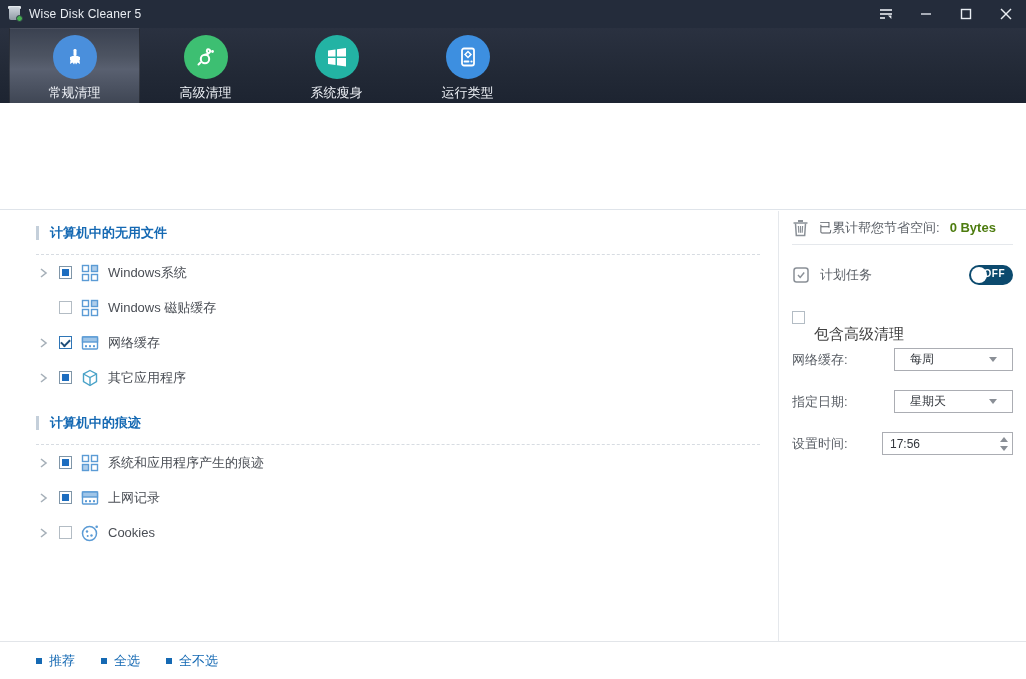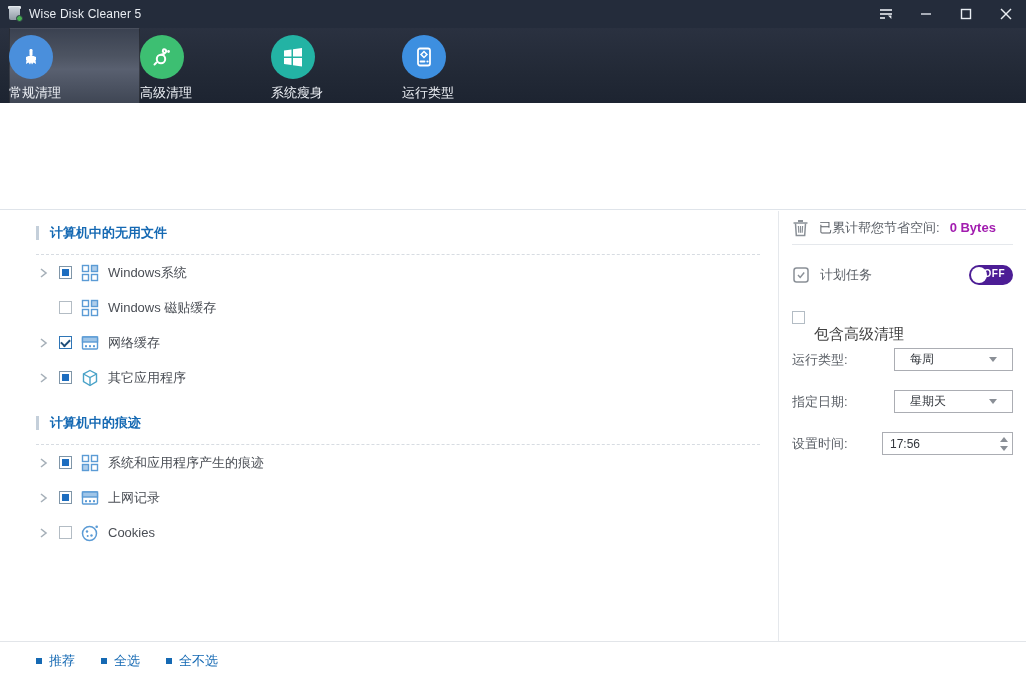--- a/index.html
+++ b/index.html
@@ -16,21 +16,21 @@
   .app-icon .dot { position:absolute; right:0; bottom:0; width:7px; height:7px; border-radius:50%;
     background:#46b050; border:1px solid #2e3a48; }
   .title-text { font-size:12px; letter-spacing:.2px; }
   .win-controls { margin-left:auto; display:flex; align-items:center; height:100%; }
   .win-btn { width:40px; height:28px; display:flex; align-items:center; justify-content:center; cursor:pointer; }
   .win-btn svg { display:block; }
 
   
   .tabbar { position:absolute; top:28px; left:0; width:1026px; height:75px;
     background:linear-gradient(180deg,#2a3140 0%,#222936 60%,#1d2431 100%); display:flex; padding-left:9px; }
-  .tab { width:131px; height:75px; display:flex; flex-direction:column; align-items:flex-start;
+  .tab { width:131px; height:75px; display:flex; flex-direction:column; align-items:center;
     justify-content:flex-start; padding-top:7px; cursor:pointer; }
   .tab.active { background:linear-gradient(180deg,#3a4150 0%,#4d5462 38%,#596070 55%,#3f4654 100%);
     box-shadow:inset 1px 0 0 rgba(0,0,0,.35), inset -1px 0 0 rgba(0,0,0,.35), inset 0 1px 0 rgba(255,255,255,.08); }
   .tab-circle { width:44px; height:44px; border-radius:50%; display:flex; align-items:center; justify-content:center; }
   .tab-circle.blue  { background:#4a8fdc; }
   .tab-circle.green { background:#3dbf72; }
   .tab-circle.teal  { background:#23b3a4; }
   .tab-circle.blue2 { background:#3d8fe0; }
   .tab-label { margin-top:5px; font-size:13px; color:#eef1f6; }
 
@@ -64,24 +64,24 @@
   .cb.checked { border-color:#2e75b6; }
   .cb.checked::after { content:""; width:7px; height:4px; border-left:2px solid #1f4e79;
     border-bottom:2px solid #1f4e79; transform:translateY(-1px) rotate(-45deg); }
   .row-ico { width:18px; height:18px; flex:0 0 18px; display:flex; align-items:center; justify-content:center; }
   .row-label { font-size:13px; color:#4a4e55; }
 
   
   .sidebar { position:absolute; left:779px; top:0; width:247px; height:430px; padding:0 13px 0 13px; }
   .saved-row { display:flex; align-items:center; gap:10px; height:34px; border-bottom:1px solid #e5e8ec; }
   .saved-label { font-size:13px; color:#5a5f66; }
-  .saved-value { font-size:13px; font-weight:bold; color:#a21caf; }
+  .saved-value { font-size:13px; font-weight:bold; color:#4d7c0f; }
   .sched-row { display:flex; align-items:center; gap:10px; margin-top:16px; height:28px; }
   .sched-label { font-size:13px; color:#5a5f66; }
-  .toggle { margin-left:auto; width:44px; height:20px; border-radius:10px; background:#4c1d95;
+  .toggle { margin-left:auto; width:44px; height:20px; border-radius:10px; background:#0c4a6e;
     position:relative; cursor:pointer; }
   .toggle .knob { position:absolute; left:2px; top:2px; width:16px; height:16px; border-radius:50%; background:#fff; }
   .toggle .t-label { position:absolute; right:8px; top:3px; font-size:10px; font-weight:bold; color:#fff; letter-spacing:.5px; }
   .include-row { display:flex; align-items:center; gap:9px; margin-top:16px; height:24px; }
   .include-label { font-size:15px; color:#404040;margin-top:34px; }
   .form-row { display:flex; align-items:center; margin-top:19px; height:23px; }
   .form-label { font-size:13px; color:#5a5f66; width:85px; }
   .select { margin-left:auto; width:119px; height:23px; border:1px solid #abadb3; background:#fff;
     display:flex; align-items:center; padding:0 15px; cursor:pointer; }
   .select .sel-val { font-size:12px; color:#33373d; }
@@ -370,21 +370,21 @@
         <div class="t-label">OFF</div>
       </div>
     </div>
 
     <div class="include-row">
       <span class="cb"></span>
       <span class="include-label">包含高级清理</span>
     </div>
 
     <div class="form-row">
-      <span class="form-label">运行类型:</span>
+      <span class="form-label">网络缓存:</span>
       <div class="select">
         <span class="sel-val">每周</span>
         <span class="sel-arrow"></span>
       </div>
     </div>
 
     <div class="form-row">
       <span class="form-label">指定日期:</span>
       <div class="select">
         <span class="sel-val">星期天</span>

